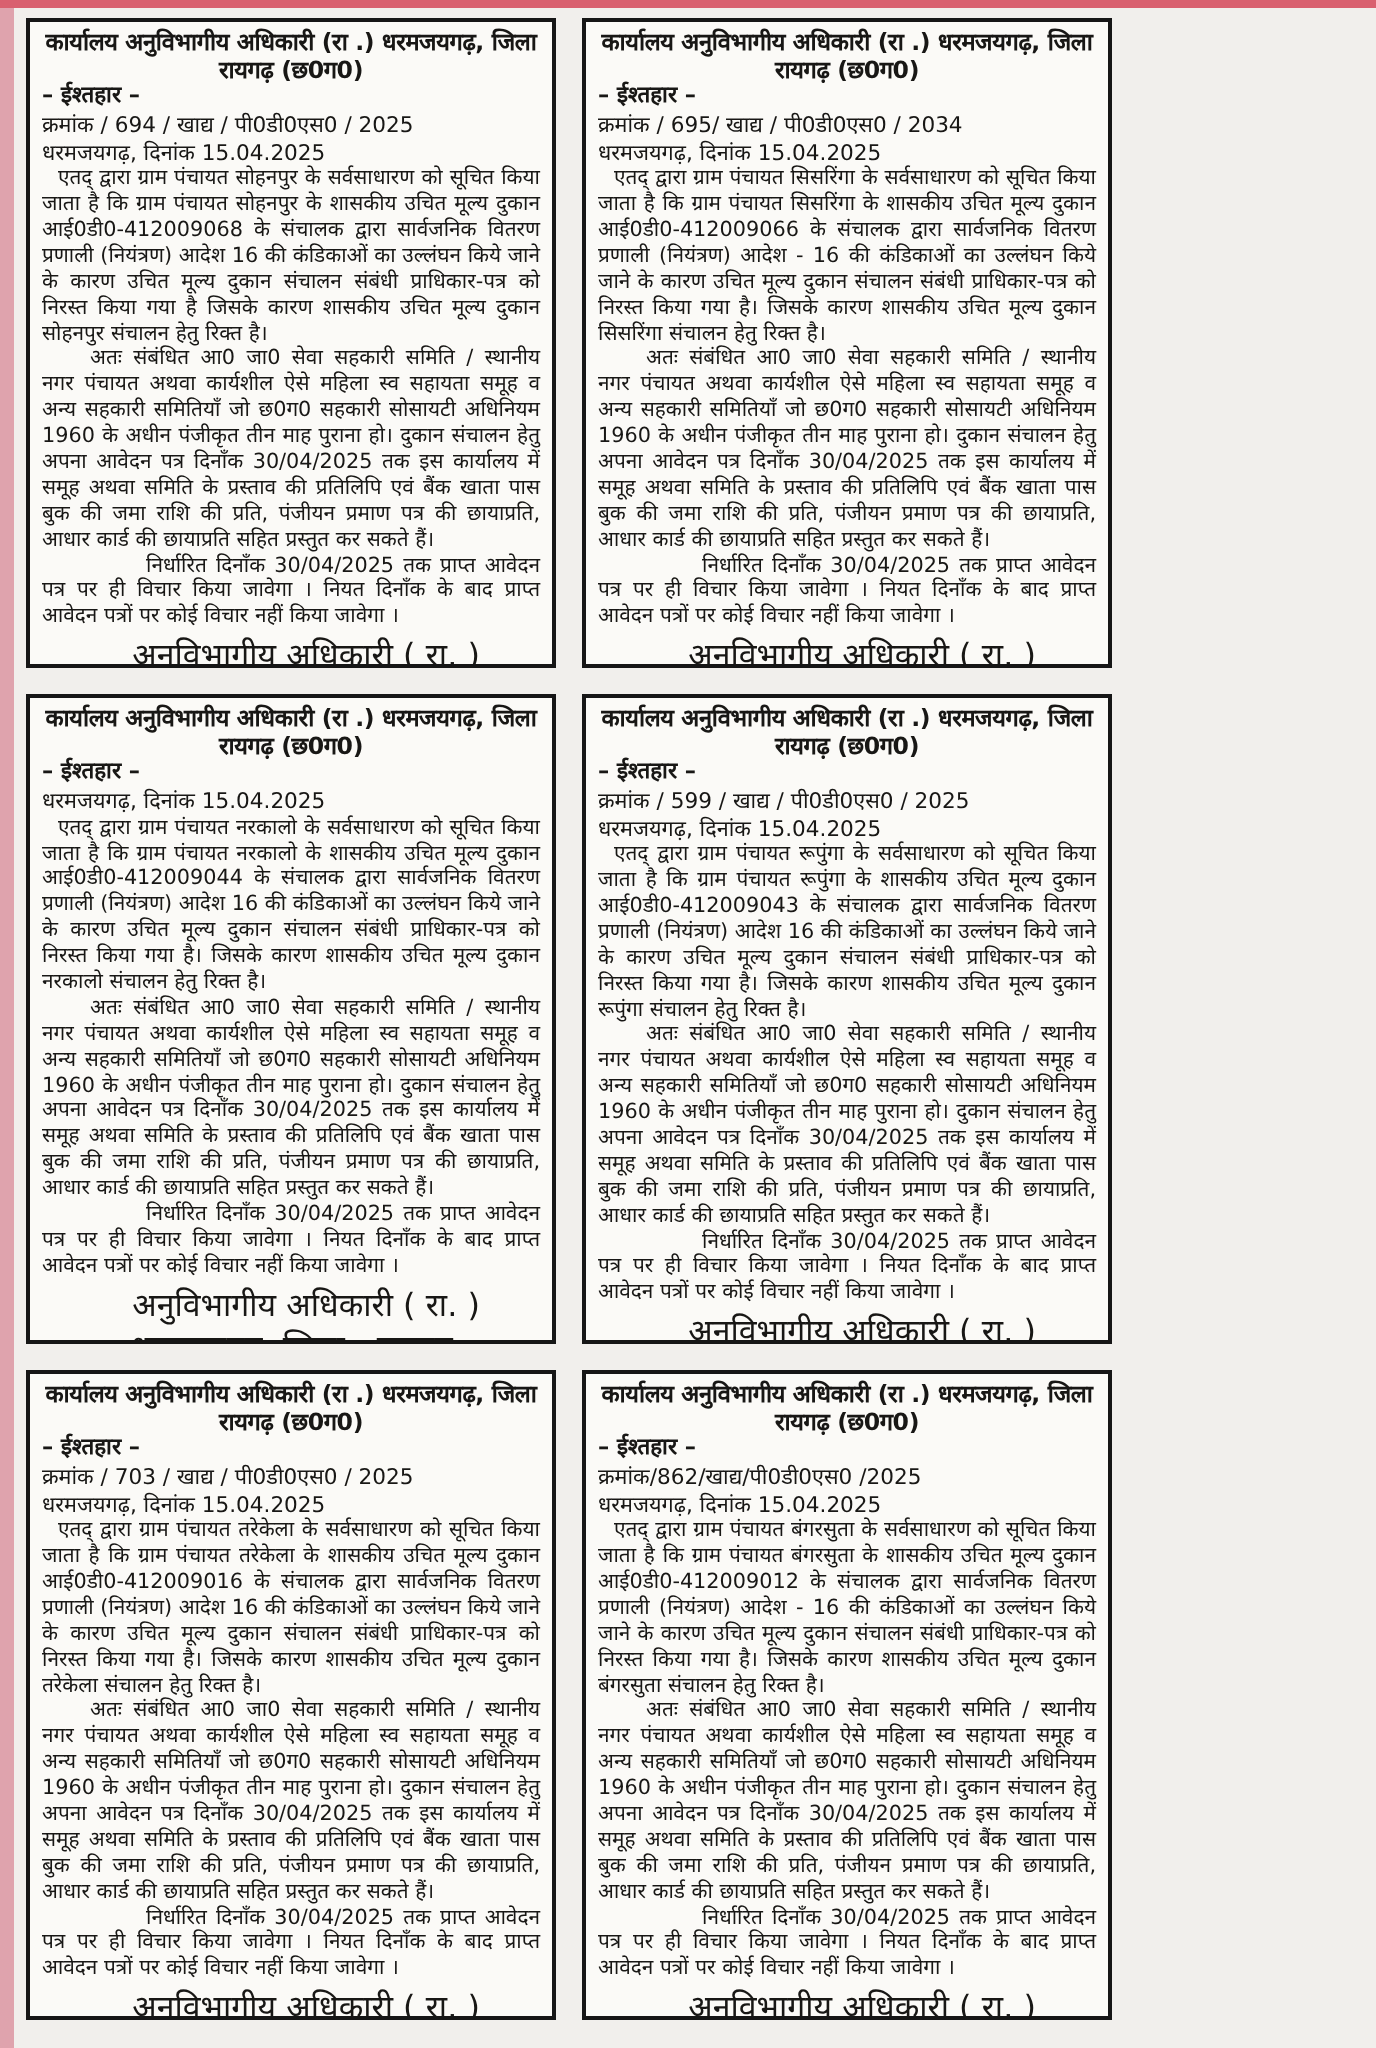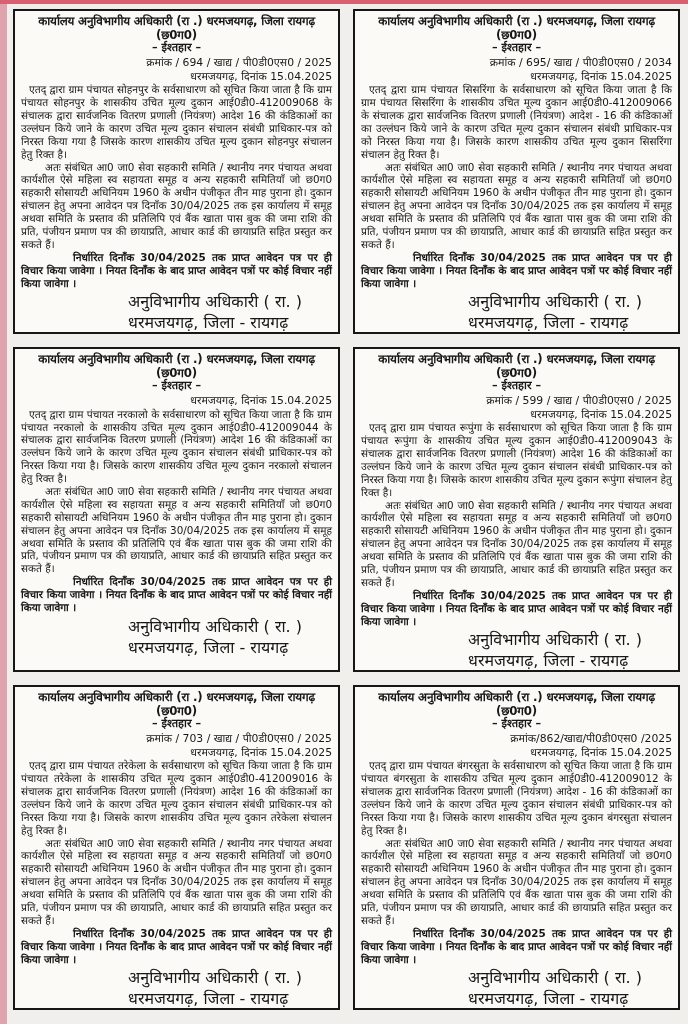--- a/index.html
+++ b/index.html
@@ -14,41 +14,41 @@
   html,body{margin:0;padding:0;}
   body{
     width:688px;height:1024px;position:relative;overflow:hidden;
     background:var(--page-bg);
     font-family:"DejaVu Sans",sans-serif;
     color:var(--text);
   }
   .top-strip{position:absolute;top:0;left:0;width:688px;height:4px;background:var(--top-strip);}
   .left-strip{position:absolute;top:4px;left:0;width:7px;height:1020px;background:var(--side-strip);}
   .grid{
-    position:absolute;top:9px;left:13px;width:667px;
+    position:absolute;top:9px;left:13px;width:543px;
     display:grid;grid-template-columns:1fr 1fr;
     column-gap:13px;row-gap:13px;grid-auto-rows:325px;
   }
   .card{
     border:2px solid var(--border);
     background:var(--card-bg);
     padding:3px 6px 4px;
     overflow:hidden;
     font-size:10.4px;line-height:1.24;text-align:justify;
   }
   .office{
     margin:0;font-size:11.8px;font-weight:bold;text-align:center;line-height:1.2;
     letter-spacing:-0.2px;
   }
-  .title{text-align:center;font-weight:bold;font-size:11.2px;line-height:1.15;margin-bottom:1px;}
-  .ref,.date{text-align:right;font-size:10.8px;line-height:1.25;}
+  .title{font-weight:bold;font-size:11.2px;line-height:1.15;margin-bottom:1px;}
+  .ref,.date{text-align:left;font-size:10.8px;line-height:1.25;}
   p{margin:0;}
   .p1{text-indent:8px;}
   .p2{text-indent:24px;}
-  .p3{text-indent:52px;font-weight:bold;}
+  .p3{text-indent:52px;}
   .sign{
     width:max-content;max-width:95%;
     margin:3px 30px 0 auto;
     text-align:left;font-size:16px;line-height:1.3;
   }
 </style>
 </head>
 <body>
 
 <div class="top-strip"></div>

